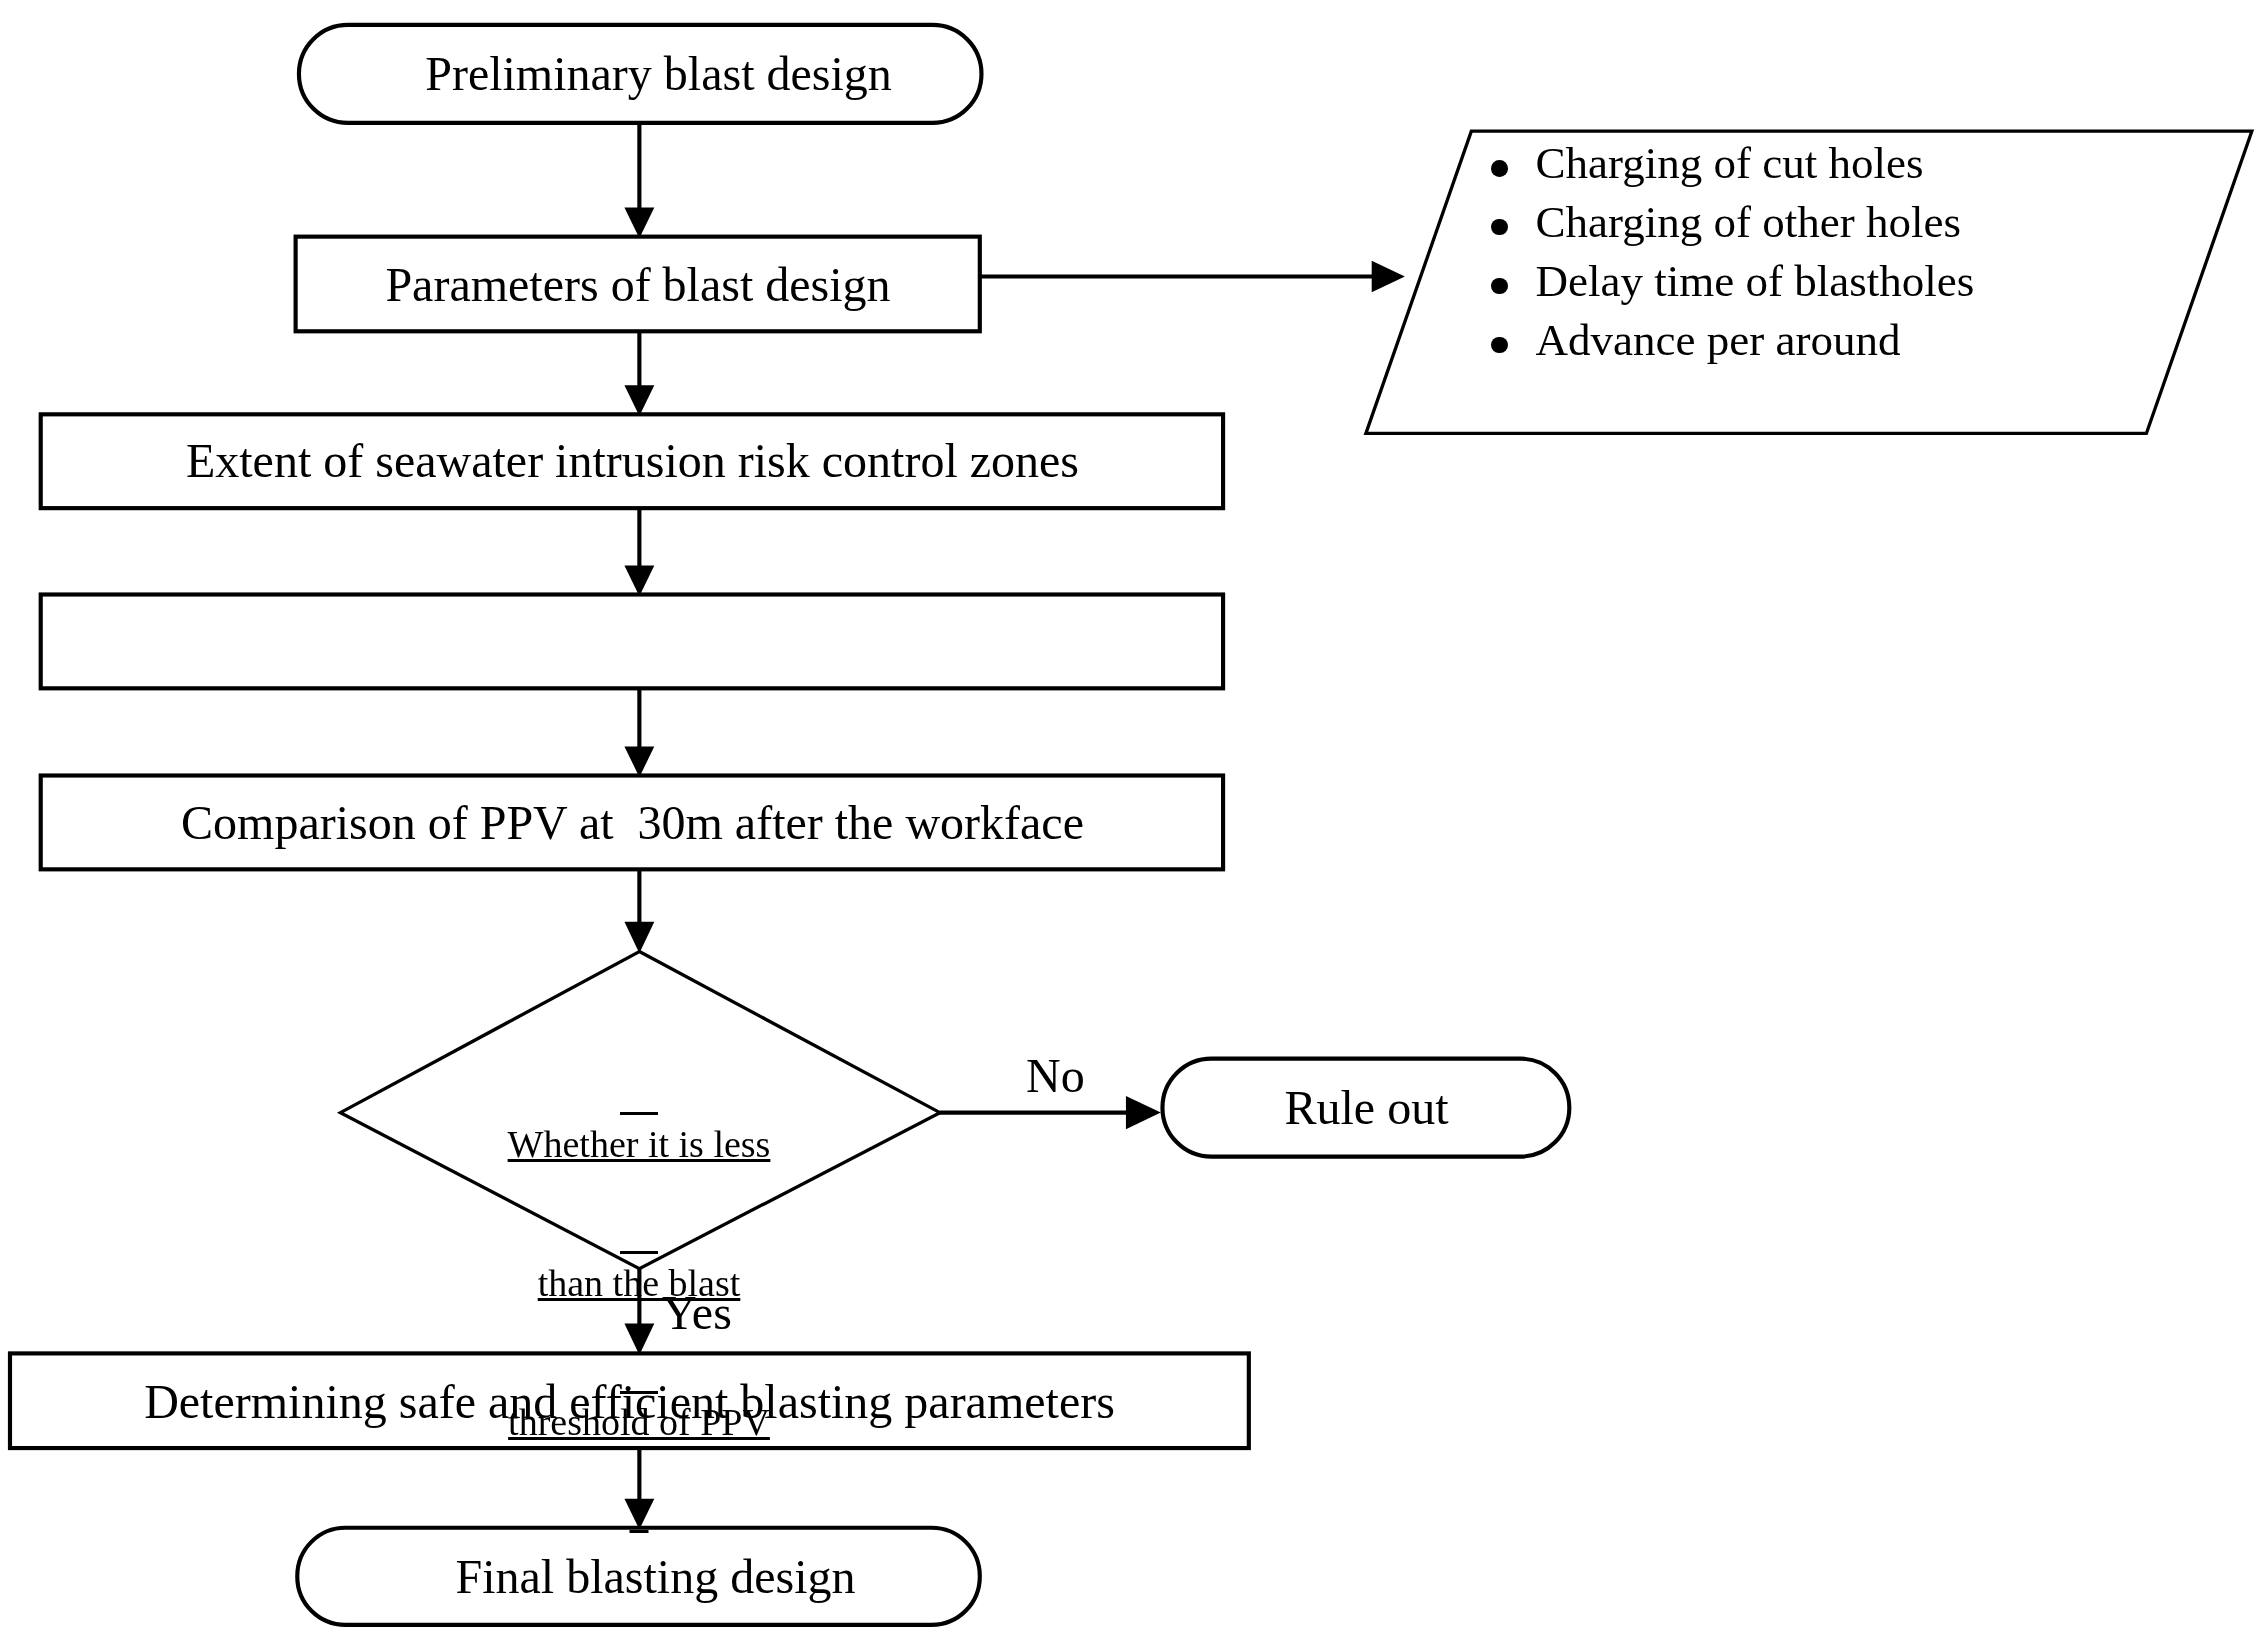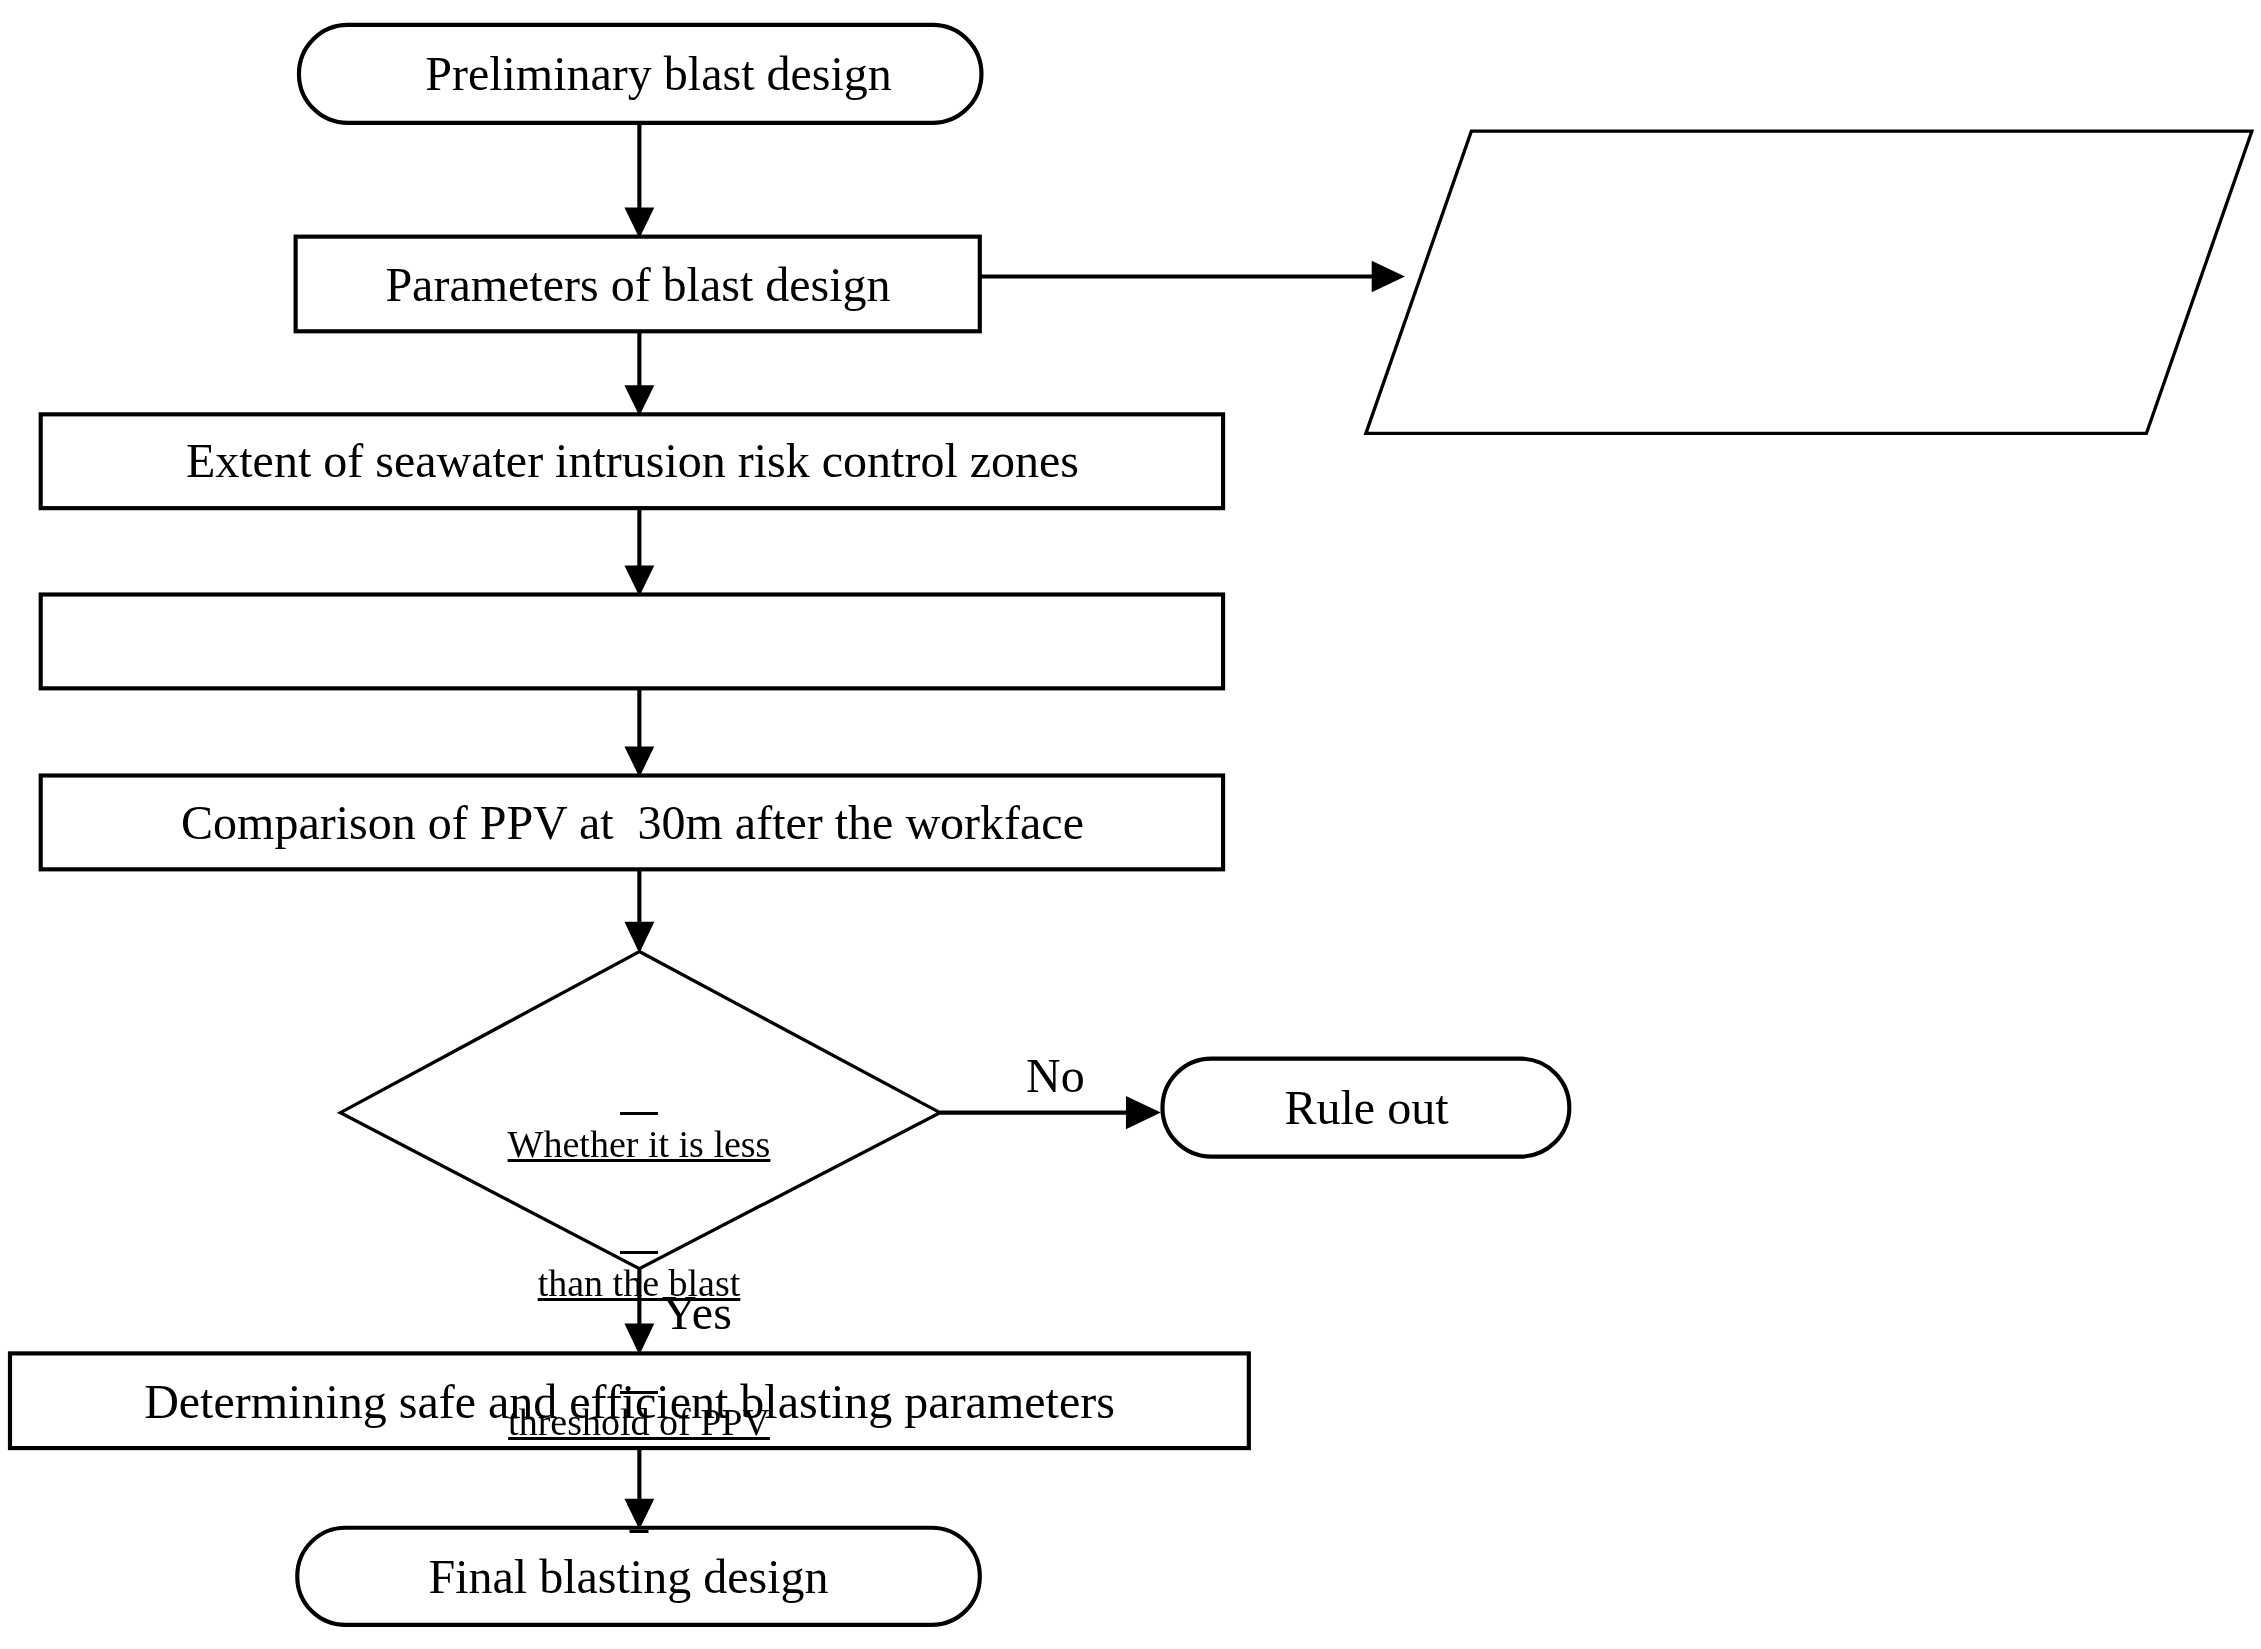--- a/index.html
+++ b/index.html
@@ -162,21 +162,39 @@
   <div class="diamond-text" style="left:415px; top:1028px; width:448px; font-size:38px;">
     <div>Whether it is less</div>
     <div>than the blast</div>
     <div>threshold of PPV</div>
   </div>
 
   <div class="node-text" style="left:1163px; top:1059px; width:407px; height:98px; font-size:48px;">Rule out</div>
 
   <div class="node-text" style="left:10px; top:1354px; width:1239px; height:95px; font-size:48px;">Determining safe and efficient blasting parameters</div>
 
-  <div class="node-text" style="left:287px; top:1528px; width:683px; height:97px; font-size:48px;">Final blasting design</div>
-
+  <div class="node-text" style="left:314px; top:1528px; width:683px; height:97px; font-size:48px;">Final blasting design</div>
+
+  <ul class="para-list" style="left:1491px; top:140px; width:747px;">
+    <li>
+      <span class="para-bullet"></span>
+      <span class="para-label">Charging of cut holes</span>
+    </li>
+    <li>
+      <span class="para-bullet"></span>
+      <span class="para-label">Charging of other holes</span>
+    </li>
+    <li>
+      <span class="para-bullet"></span>
+      <span class="para-label">Delay time of blastholes</span>
+    </li>
+    <li>
+      <span class="para-bullet"></span>
+      <span class="para-label">Advance per around</span>
+    </li>
+  </ul>
 
   <div class="edge-label" style="left:1026px; top:1048px; font-size:48px;">No</div>
 
   <div class="edge-label" style="left:662px; top:1285px; font-size:48px;">Yes</div>
 
 </div>
 
 
 </body></html>

